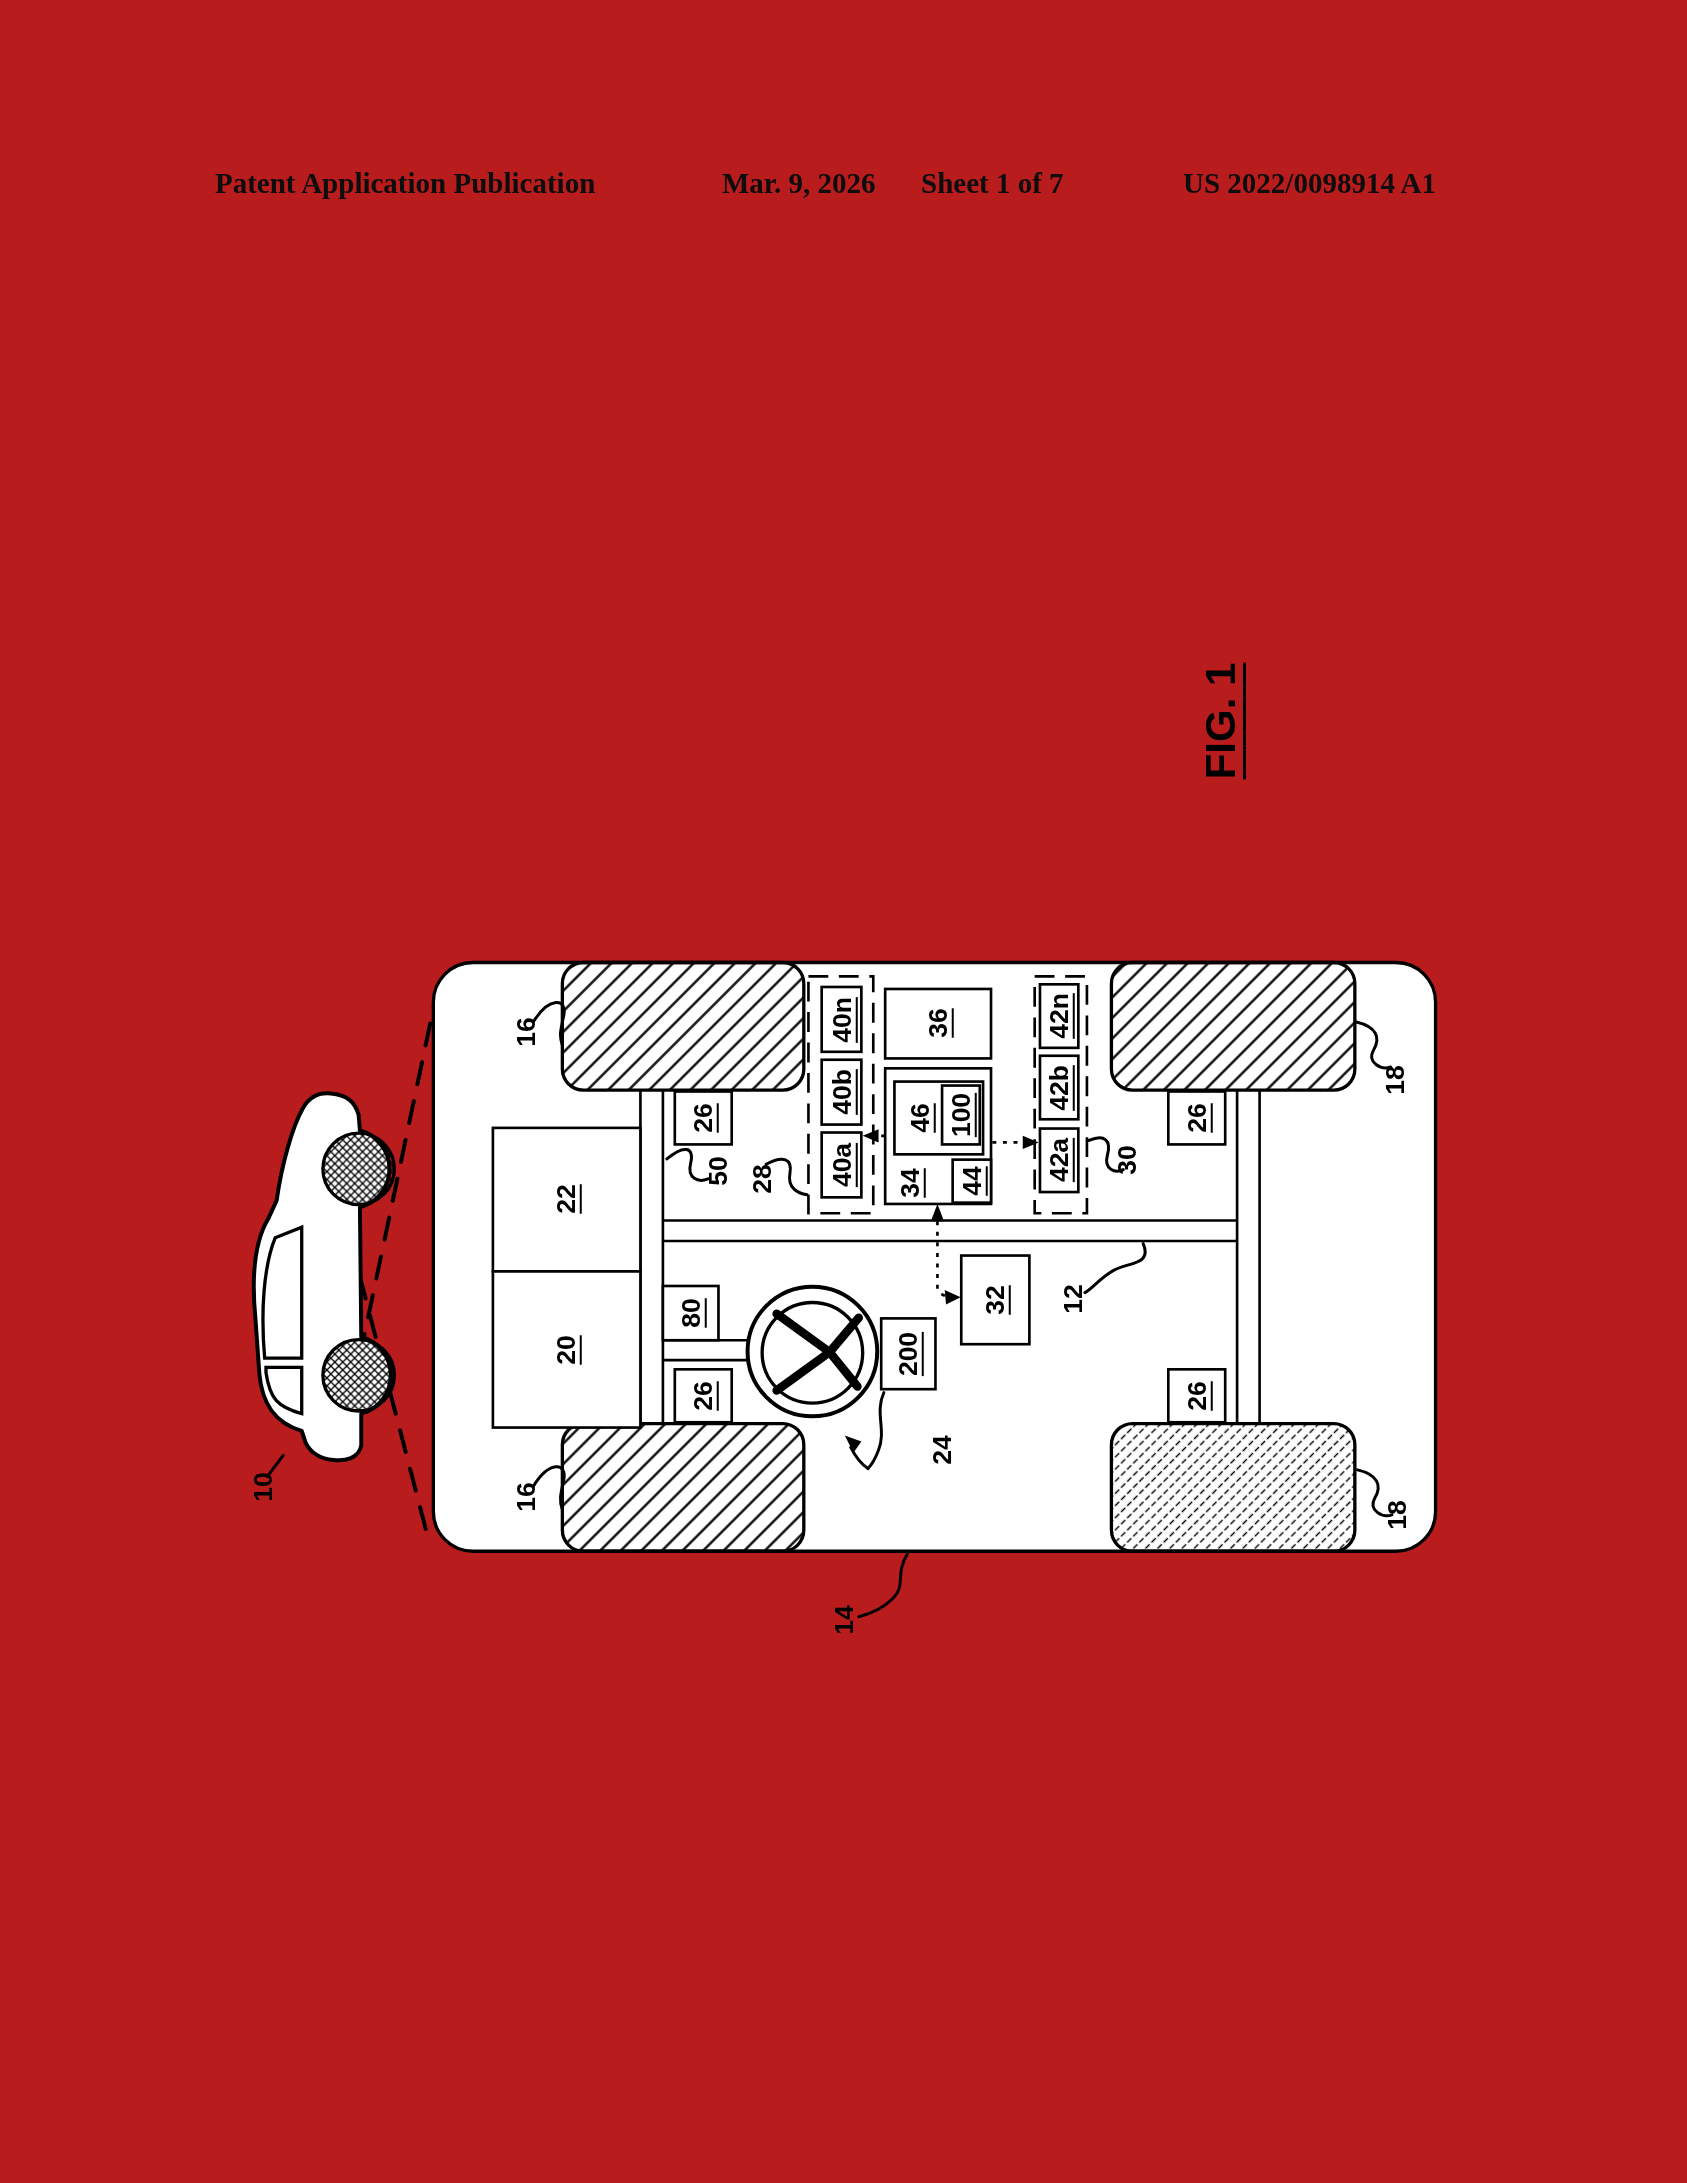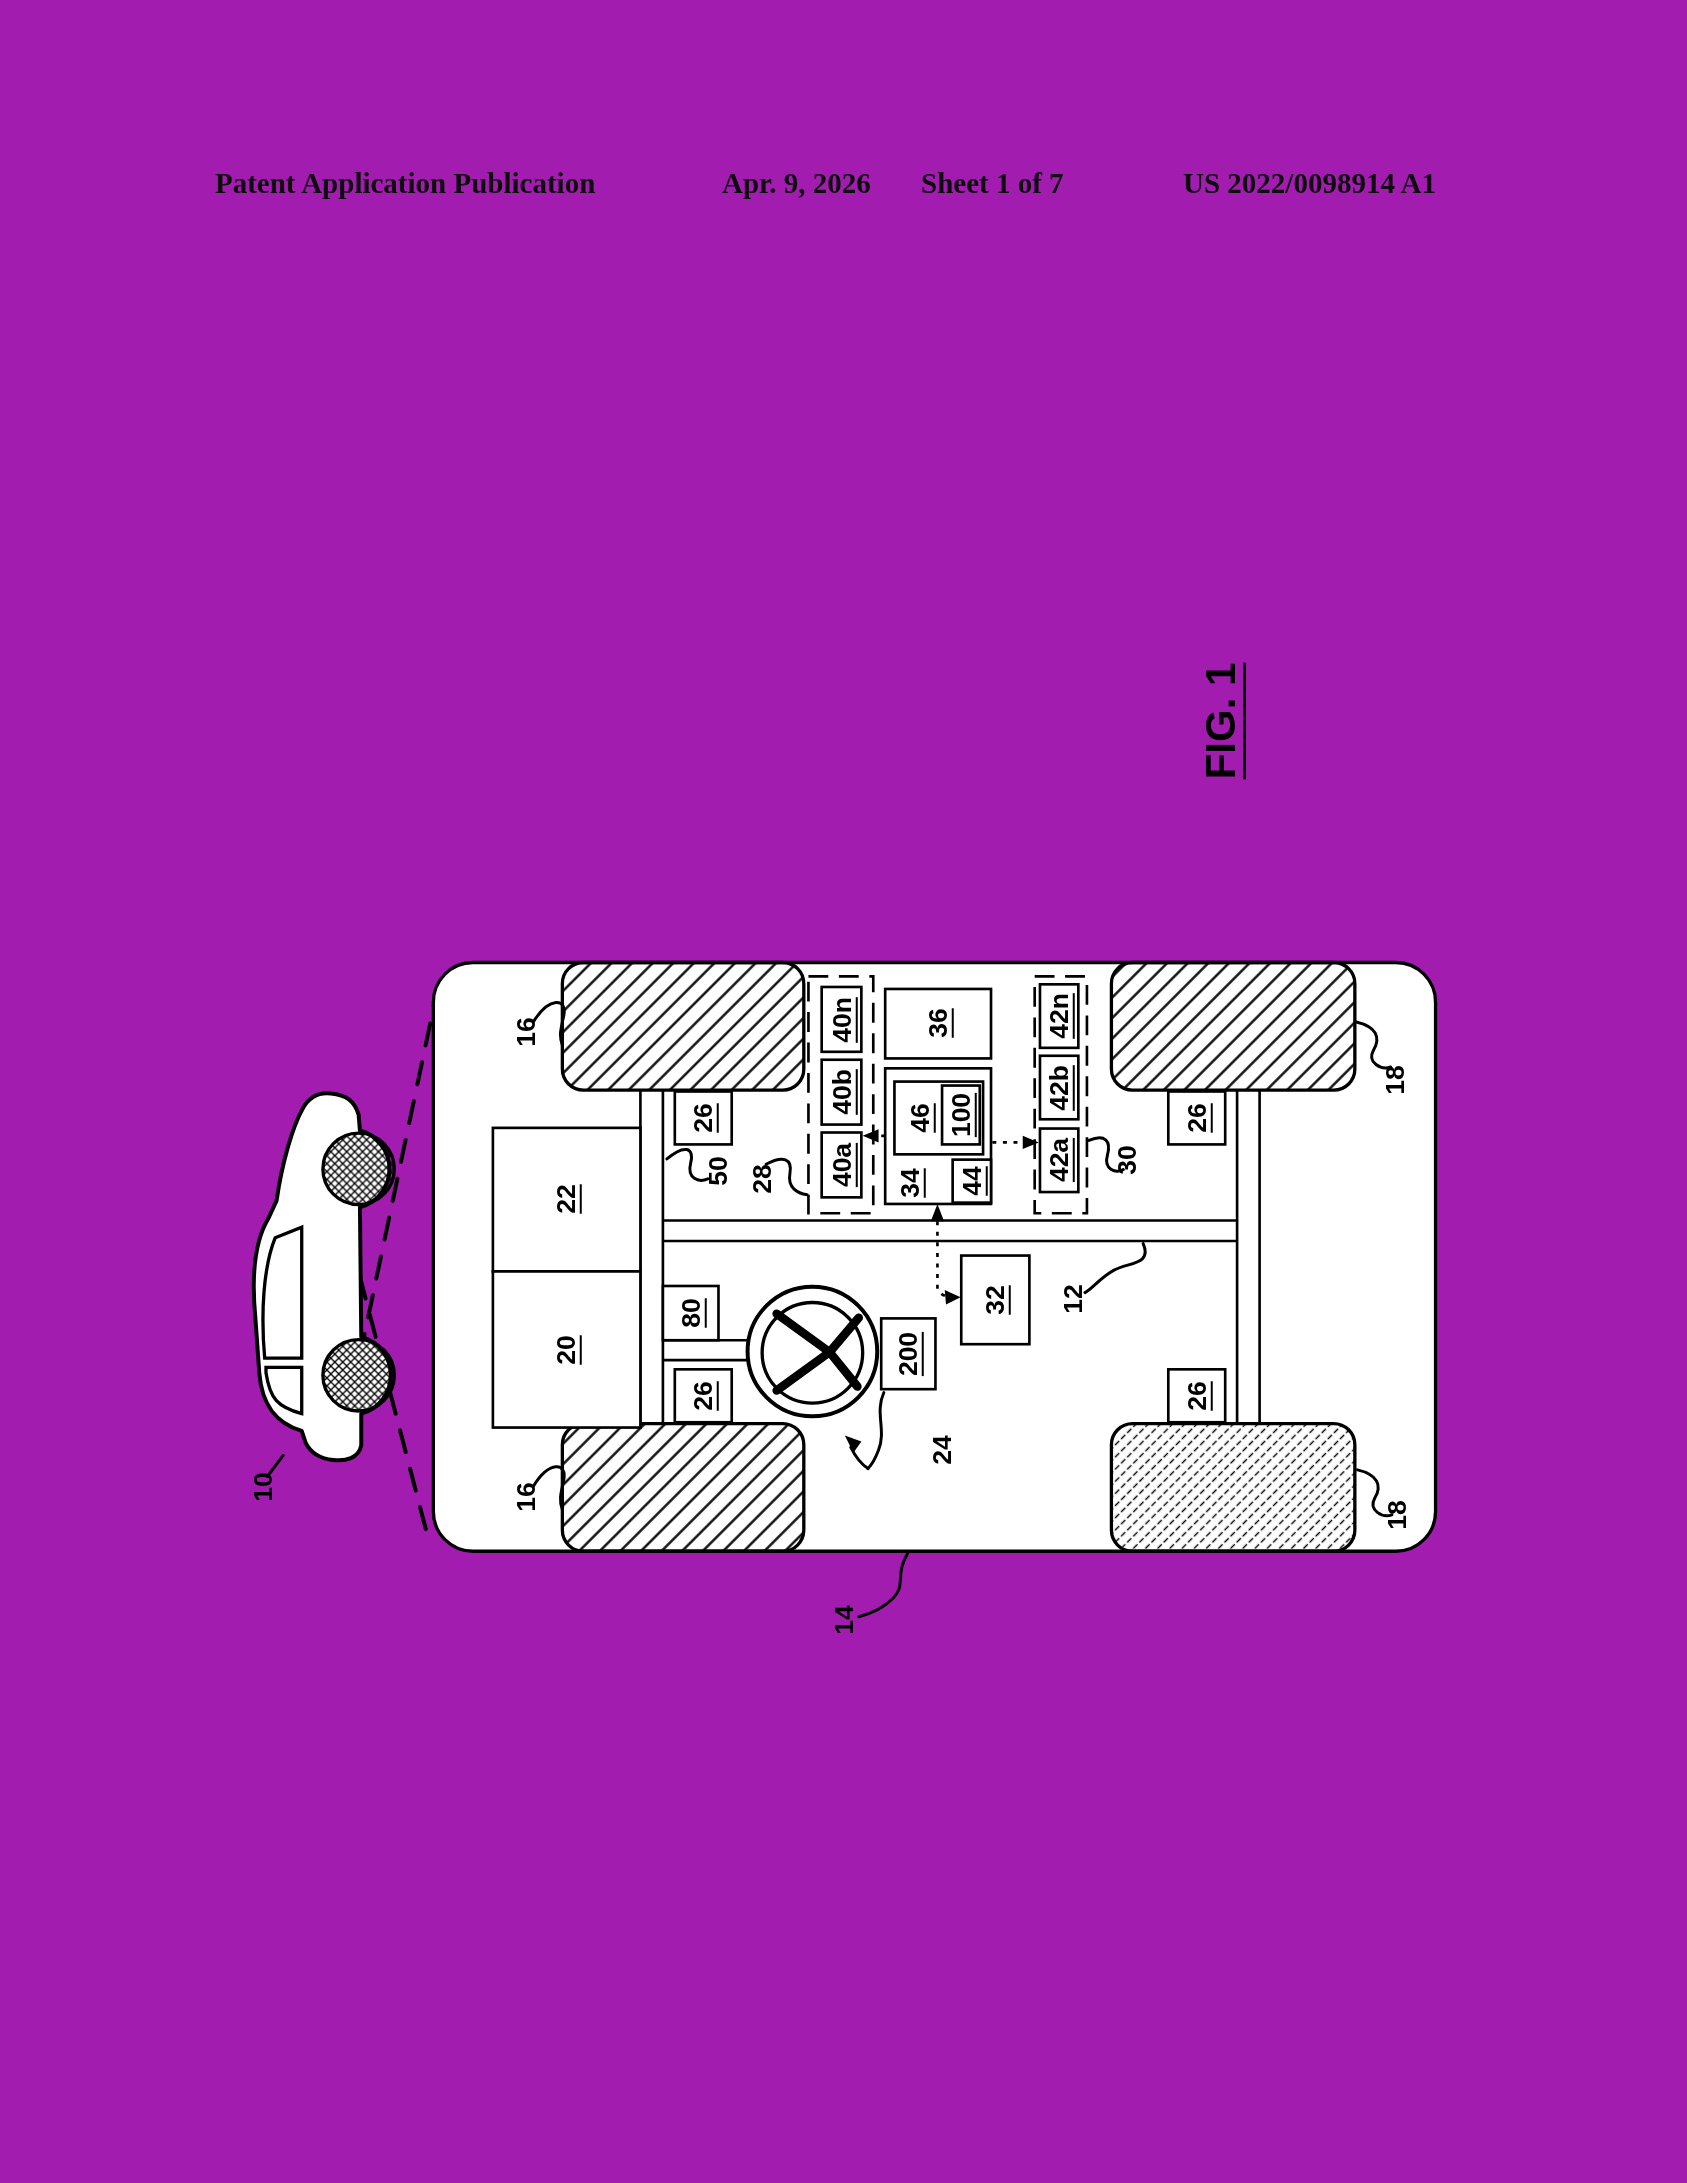--- a/index.html
+++ b/index.html
@@ -1,34 +1,34 @@
 <!DOCTYPE html>
 <html style="font-size:10.6px"><head>
 <meta charset="utf-8">
 <style>
   html,body{margin:0;padding:0;background:#e8e8e8;}
-  .page{position:relative;width:1687px;height:2183px;background:#a21caf;overflow:hidden;
+  .page{position:relative;width:1687px;height:2183px;background:#b91c1c;overflow:hidden;
         font-family:"Liberation Serif",serif;}
   .hdr{position:absolute;top:167px;font-weight:bold;font-size:29px;color:#0d0d0d;white-space:nowrap;}
   svg{position:absolute;left:0;top:0;}
   .ref{position:absolute;transform:translate(-50%,-50%) rotate(-90deg);
        font-family:"Liberation Sans",sans-serif;font-weight:bold;font-size:26.5px;color:#000;
        white-space:nowrap;line-height:1;}
   .boxed{text-decoration:underline;text-decoration-thickness:2px;text-underline-offset:4.6px;}
   .figlabel{position:absolute;transform:translate(-50%,-50%) rotate(-90deg);
        font-family:"Liberation Sans",sans-serif;font-weight:bold;font-size:42px;color:#000;
        text-decoration:underline;text-decoration-thickness:3.3px;text-underline-offset:8px;white-space:nowrap;}
 </style>
 </head>
 <body>
 
 <div class="page">
 
   <div class="hdr" style="left:215px">Patent Application Publication</div>
-  <div class="hdr" style="left:722px">Apr. 9, 2026</div>
+  <div class="hdr" style="left:722px">Mar. 9, 2026</div>
   <div class="hdr" style="left:921px">Sheet 1 of 7</div>
   <div class="hdr" style="left:1183px">US 2022/0098914 A1</div>
 
   <svg width="1687" height="2183" viewBox="0 0 2550 3300">
     <defs>
       <pattern id="hatch" width="22" height="22" patternUnits="userSpaceOnUse" patternTransform="rotate(-45)">
         <path d="M0,11 H22" stroke="#000" stroke-width="3.5"></path>
       </pattern>
       <pattern id="hatchDense" width="13" height="13" patternUnits="userSpaceOnUse" patternTransform="rotate(-45)">
         <path d="M0,6.5 H13" stroke="#000" stroke-width="2.4" stroke-dasharray="7 4"></path>

